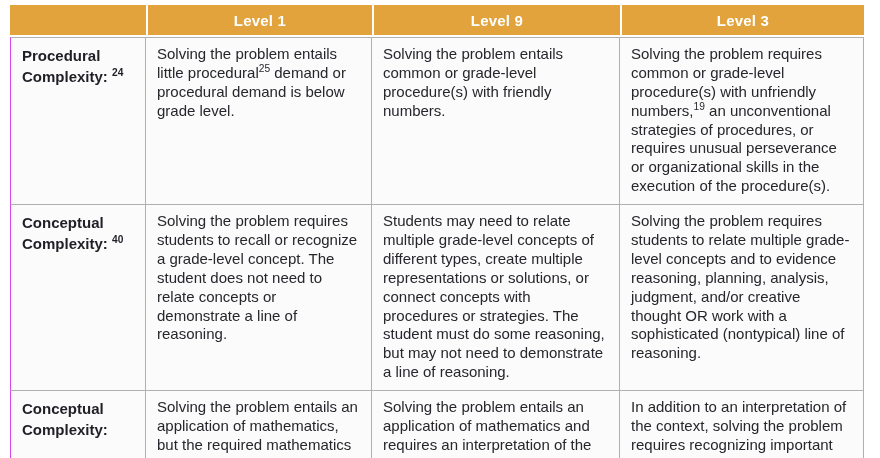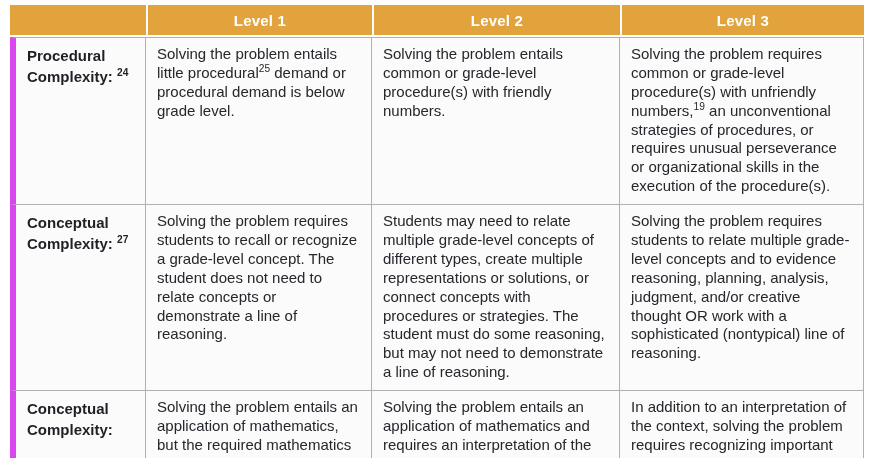--- a/index.html
+++ b/index.html
@@ -41,21 +41,21 @@
   
   td {
     background: #FBFBFB;
     vertical-align: top;
     border-right: 1px solid #B0B0B0;
     border-bottom: 1px solid #B0B0B0;
     padding: 7px 10px 8px 11px;
     font-size: 15px;
     line-height: 1.26;
   }
-  td:first-child { border-left: 6px solid #d946ef; }
+  td:first-child { border-left: 1px solid #d946ef; }
   tbody tr:first-child td { border-top: 1px solid #B0B0B0; }
 
   tr.r1 td { height: 120px; }
   tr.r2 td { height: 141px; }
   tr.r3 td { height: 152px; }
 
   td.label-cell {
     font-weight: bold;
     font-size: 15px;
     line-height: 1.38;
@@ -75,33 +75,33 @@
     <colgroup>
       <col class="c-label">
         <col class="c-l1">
         <col class="c-l2">
         <col class="c-l3">
     </colgroup>
     <thead>
       <tr>
         <th></th>
         <th>Level 1</th>
-        <th>Level 2</th>
+        <th>Level 9</th>
         <th>Level 3</th>
       </tr>
     </thead>
     <tbody>
       <tr class="r1">
         <td class="label-cell"><span>Procedural Complexity:</span> <sup>24</sup></td>
         <td><span>Solving the problem entails little procedural</span><sup>25</sup><span> demand or procedural demand is below grade level.</span></td>
         <td><span>Solving the problem entails common or grade-level procedure(s) with friendly numbers.</span></td>
         <td><span>Solving the problem requires common or grade-level procedure(s) with unfriendly numbers,</span><sup>19</sup><span> an unconventional strategies of procedures, or requires unusual perseverance or organizational skills in the execution of the procedure(s).</span></td>
       </tr>
       <tr class="r2">
-        <td class="label-cell"><span>Conceptual Complexity:</span> <sup>27</sup></td>
+        <td class="label-cell"><span>Conceptual Complexity:</span> <sup>40</sup></td>
         <td><span>Solving the problem requires students to recall or recognize a grade-level concept. The student does not need to relate concepts or demonstrate a line of reasoning.</span></td>
         <td><span>Students may need to relate multiple grade-level concepts of different types, create multiple representations or solutions, or connect concepts with procedures or strategies. The student must do some reasoning, but may not need to demonstrate a line of reasoning.</span></td>
         <td><span>Solving the problem requires students to relate multiple grade-level concepts and to evidence reasoning, planning, analysis, judgment, and/or creative thought OR work with a sophisticated (nontypical) line of reasoning.</span></td>
       </tr>
       <tr class="r3">
         <td class="label-cell"><span>Conceptual Complexity:</span></td>
         <td><span>Solving the problem entails an application of mathematics, but the required mathematics is either directly indicated or obvious.</span></td>
         <td><span>Solving the problem entails an application of mathematics and requires an interpretation of the context to determine the procedure or concept (may include extraneous information). The mathematics is not immediately obvious. Solving the problem requires students to decide what to do.</span></td>
         <td><span>In addition to an interpretation of the context, solving the problem requires recognizing important features, and formulating, computing, and interpreting results as part of a modeling process.</span></td>
       </tr>

